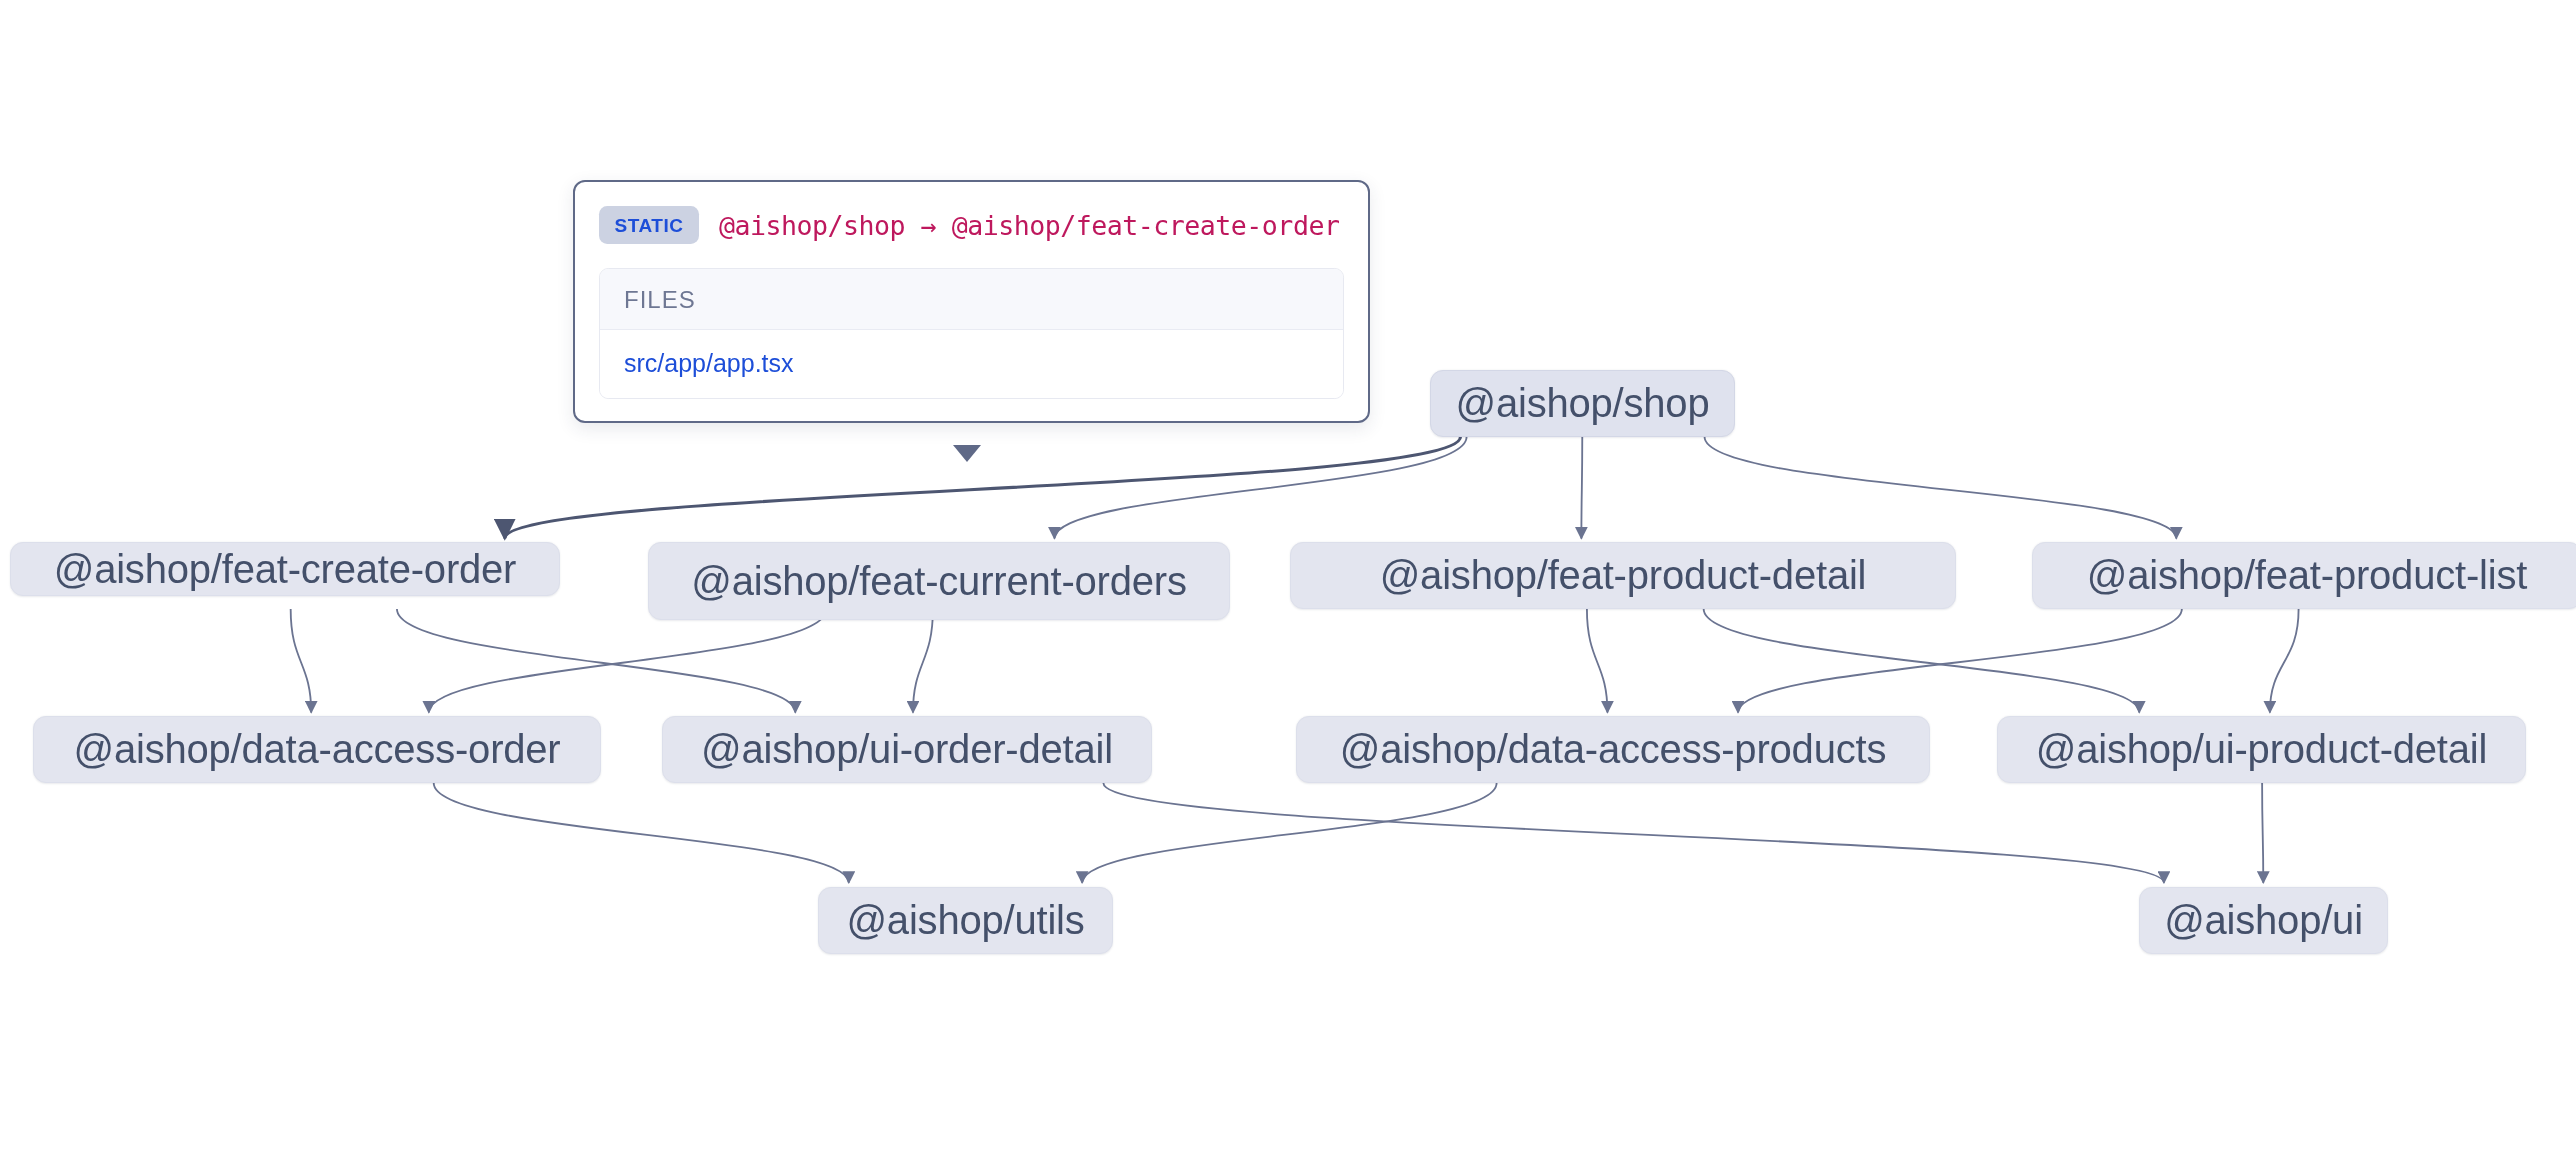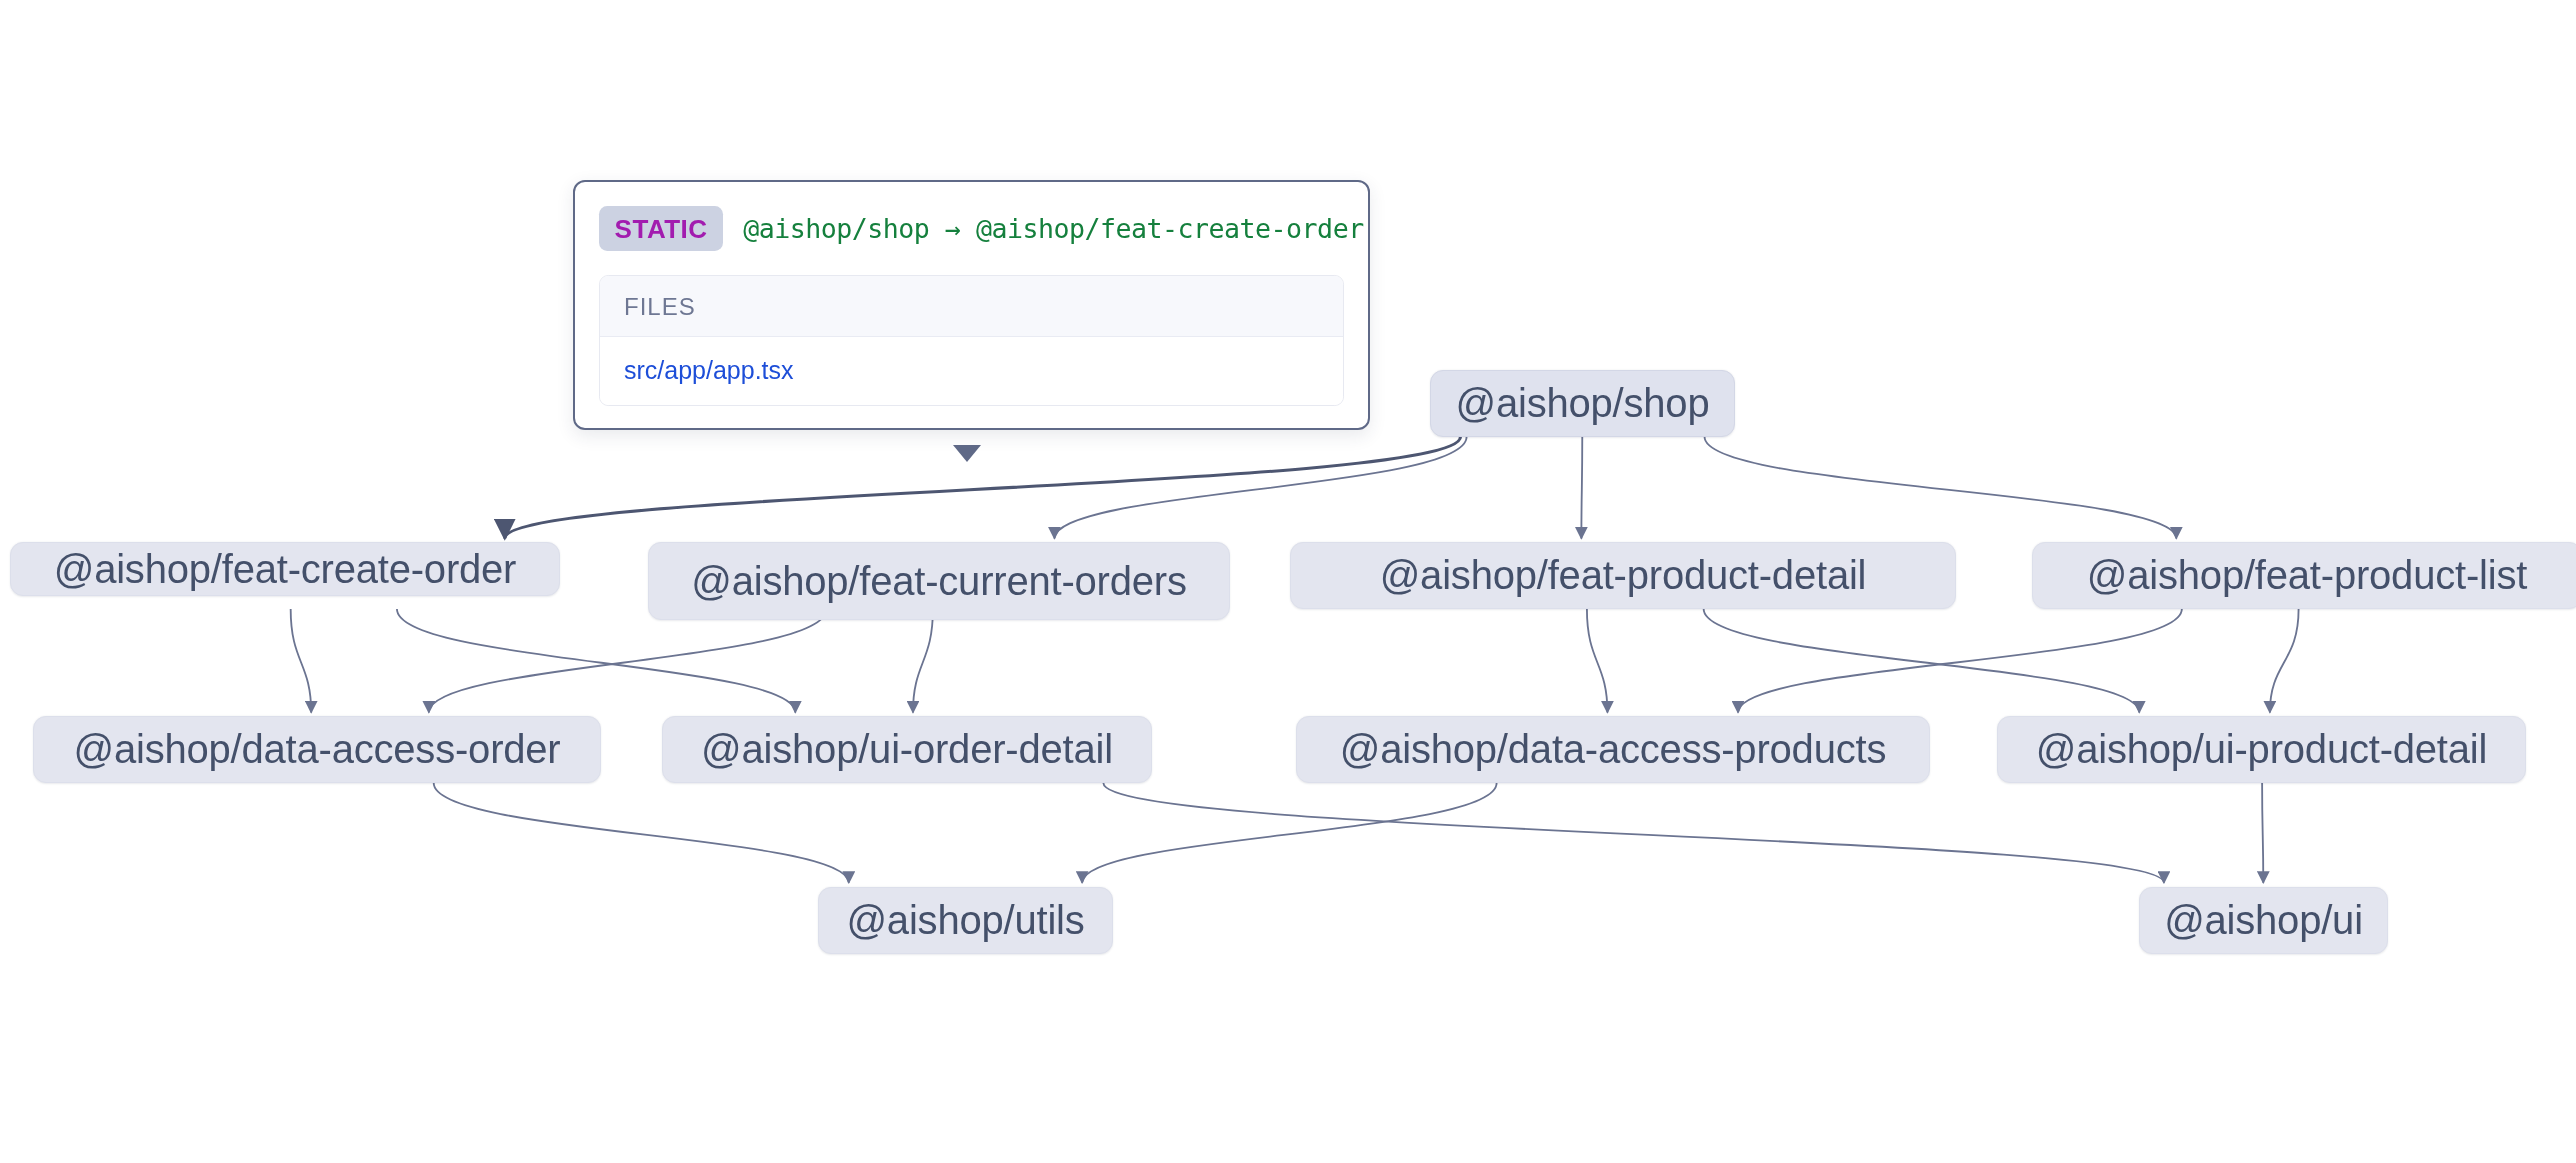--- a/index.html
+++ b/index.html
@@ -64,32 +64,32 @@
     z-index: 40;
   }
   .tt-header {
     display: flex;
     align-items: center;
     gap: 20px;
     margin-bottom: 24px;
   }
   .tt-badge {
     background: #ccd2e2;
-    color: #a21caf;
-    font-size: 26px;
+    color: #1d4ed8;
+    font-size: 19px;
     font-weight: 700;
     letter-spacing: 0.5px;
     border-radius: 8.2px;
     padding: 10px 15.6px 9.2px 15.6px;
     line-height: 1;
   }
   .tt-title {
     font-family: "DejaVu Sans Mono", "Liberation Mono", monospace;
     font-size: 26.6px;
-    color: #15803d;
+    color: #be185d;
     white-space: nowrap;
     letter-spacing: -0.5px;
   }
   .tt-files {
     border: 0.9px solid #e7e9f1;
     border-radius: 9.2px;
     overflow: hidden;
     background: #ffffff;
   }
   .tt-files-head {

